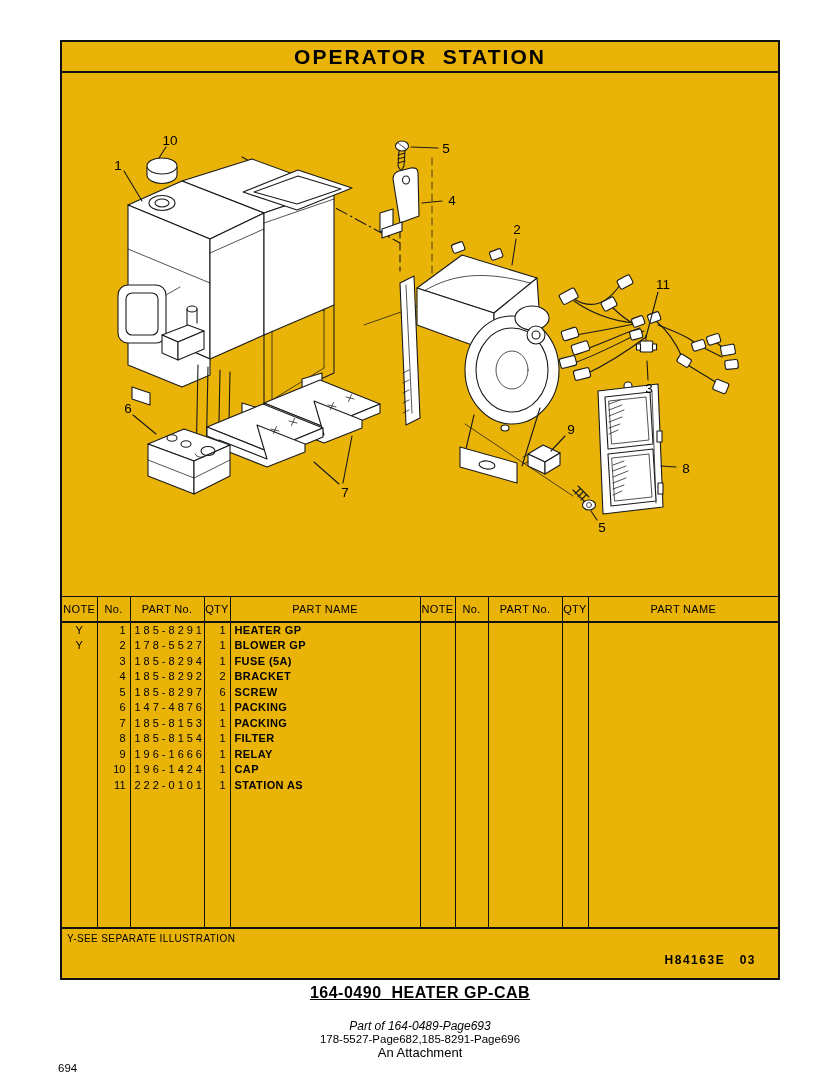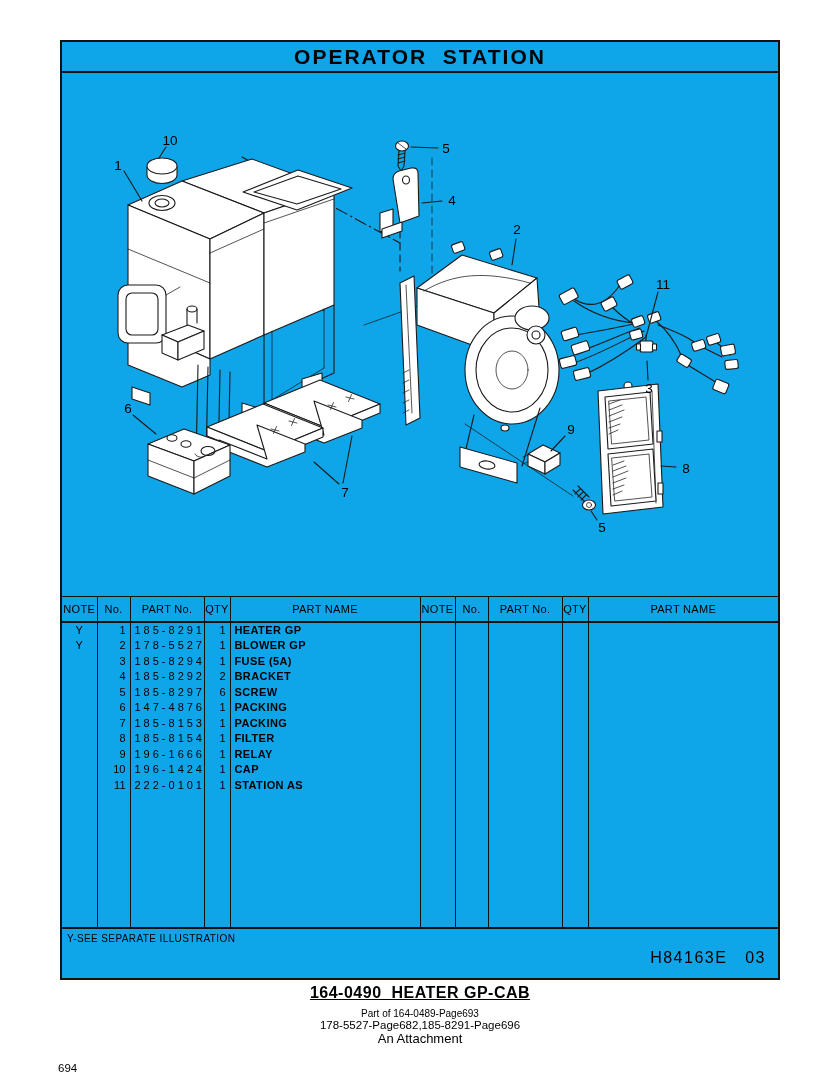--- a/index.html
+++ b/index.html
@@ -5,21 +5,21 @@
   * { margin:0; padding:0; box-sizing:border-box; }
   html,body { background:#f4f4f2; }
   body {
     width:840px; height:1089px; position:relative;
     background:#ffffff; color:#000;
     font-family:"Liberation Sans", sans-serif;
     overflow:hidden;
   }
   .sheet {
     position:absolute; left:60px; top:40px; width:720px; height:940px;
-    border:2px solid #111; background:#0ea5e9;
+    border:2px solid #111; background:#eab308;
   }
   .title-bar {
     height:31px; border-bottom:2px solid #111;
     display:flex; align-items:center; justify-content:center;
     font-size:21px; font-weight:600; letter-spacing:2px; white-space:pre;
   }
   .diagram { position:relative; height:523px; }
   .diagram svg { display:block; width:100%; height:100%; }
 
   
@@ -42,28 +42,28 @@
   td.c-name { text-align:left; padding-left:8px; letter-spacing:0.4px;font-weight:bold; }
   tr.filler td { height:auto; }
 
   
   .strip { position:relative; height:47px;padding-left:20px; }
   .footnote {
     position:absolute; left:5px; top:4px;
     font-size:10px; letter-spacing:0.4px;
   }
   .doc-code {
-    position:absolute; right:12px; bottom:9px;
-    font-size:16px; letter-spacing:1.5px; white-space:pre;
+    position:absolute; right:22px; bottom:9px;
+    font-size:12px; letter-spacing:1.5px; white-space:pre;font-weight:bold;
   }
 
   
   .footer { position:absolute; left:60px; top:984px; width:720px; text-align:center; }
   .f1 { font-size:16px; font-weight:bold; letter-spacing:0.5px; white-space:pre;text-decoration:underline; }
-  .f2 { font-size:10px; margin-top:6px; }
+  .f2 { font-size:12px; margin-top:17px;font-style:italic; }
   .f3 { font-size:11.5px; }
   .f4 { font-size:13px; }
   .page-num     { position:absolute; left:58px;  top:1062px; font-size:11.5px; }
   .catalog-code { position:absolute; right:55px; top:1062px; font-size:11.5px;margin-top:25px; }
 
   
   .ln { fill:none; stroke:#1a1a1a; stroke-width:1.1; stroke-linecap:round; stroke-linejoin:round; }
   .fc { fill:#fff;  stroke:#1a1a1a; stroke-width:1.1; stroke-linejoin:round; }
   .thin { stroke-width:0.75; }
   .dash { stroke-dasharray:7 5; }

